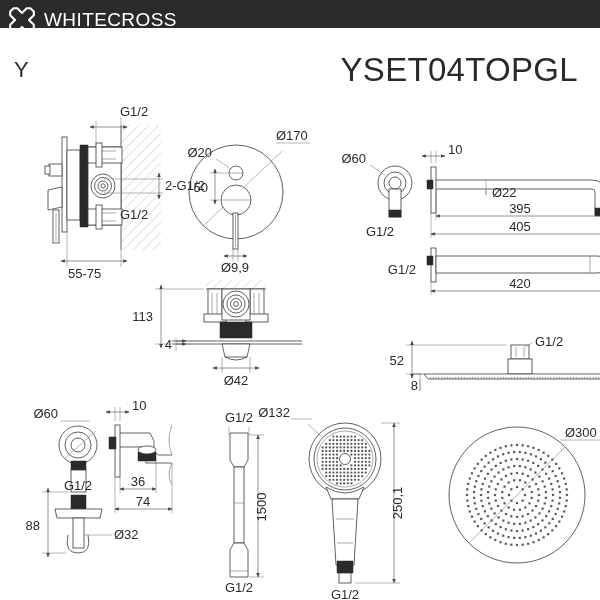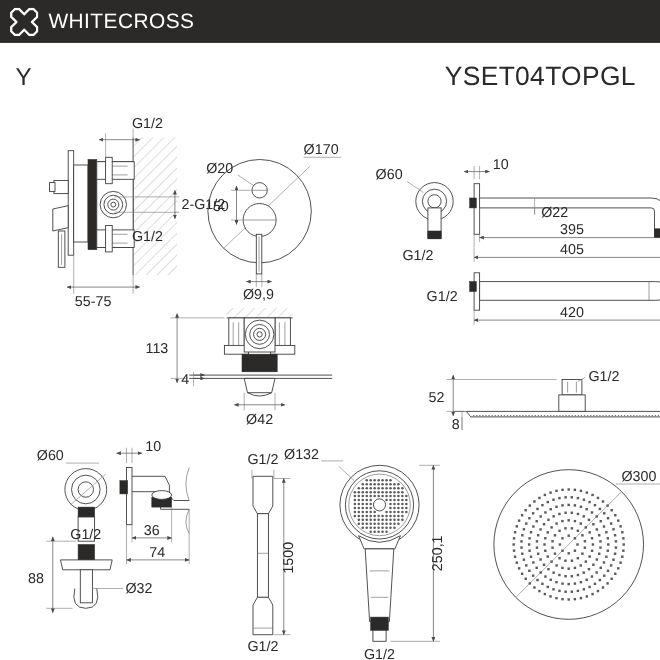--- a/index.html
+++ b/index.html
@@ -8,39 +8,39 @@
     width:600px;height:600px;
     background:#ffffff;
     font-family:"Liberation Sans", sans-serif;
     overflow:hidden;
     position:relative;
   }
   #page{position:relative;width:600px;height:600px;}
 
   
   .topbar{
-    position:absolute;left:0;top:0;width:600px;height:39px;
+    position:absolute;left:0;top:0;width:600px;height:28px;
     background:#2b2a29;
   }
   .logo-mark{
     position:absolute;left:9px;top:7px;width:26px;height:26px;
   }
   .logo-text{
     position:absolute;left:44px;top:9px;
     color:#ffffff;font-size:19px;letter-spacing:.4px;
     font-weight:400;line-height:22px;white-space:nowrap;
   }
 
   .series-label{
     position:absolute;left:14px;top:58px;
     font-size:22px;color:#2b2a29;line-height:24px;
   }
   .product-code{
     position:absolute;right:22px;top:55px;
-    font-size:24px;color:#2b2a29;line-height:30px;
+    font-size:33px;color:#2b2a29;line-height:30px;
     letter-spacing:.3px;white-space:nowrap;
   }
 
   
   .sheet{position:absolute;left:0;top:95px;width:600px;height:505px;padding-left:20px;}
   svg.draw{display:block;}
   .ln{stroke:#3a3a3a;stroke-width:.8;fill:none;}
   .ln-thin{stroke:#6e6e6e;stroke-width:.6;fill:none;}
   .ln-dim{stroke:#4a4a4a;stroke-width:.6;fill:none;}
   .ln-ext{stroke:#7a7a7a;stroke-width:.55;fill:none;}

